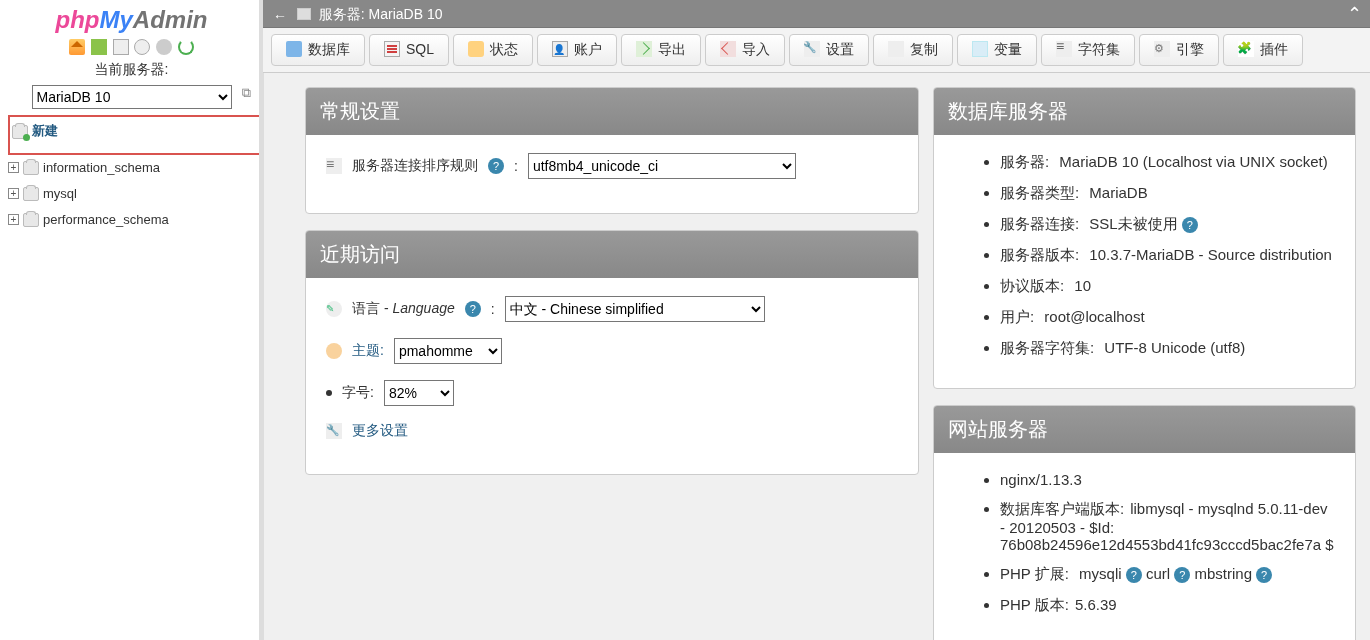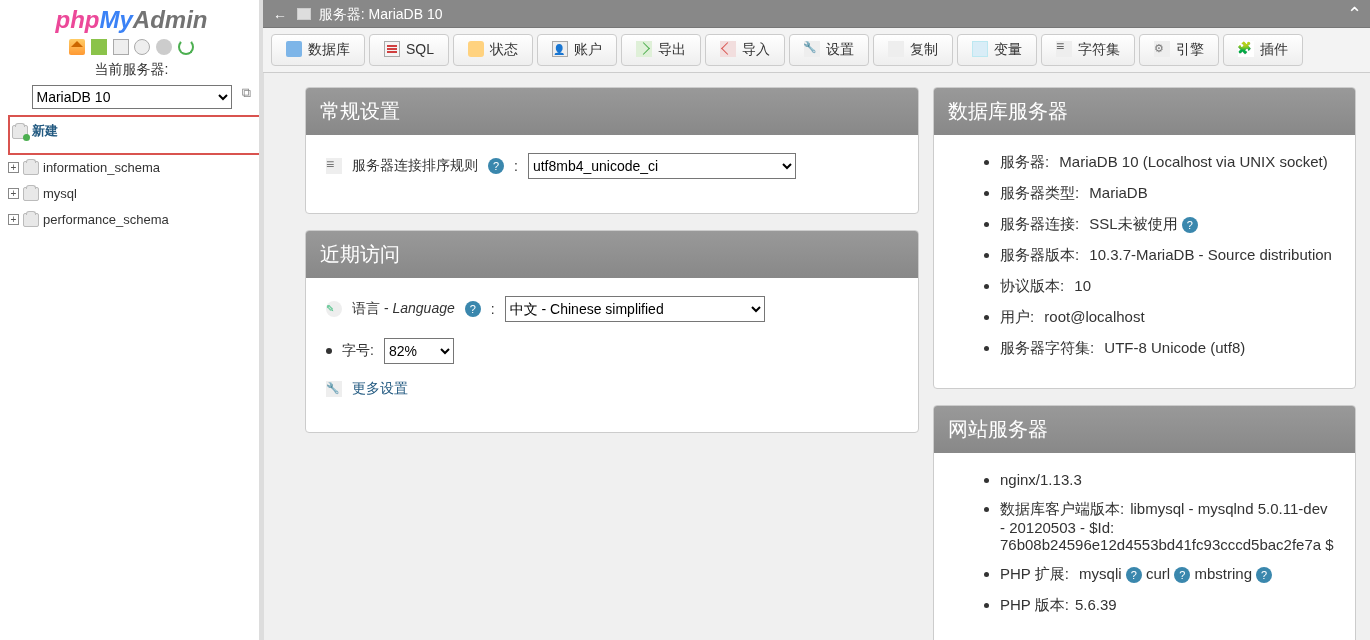--- a/index.html
+++ b/index.html
@@ -219,20 +219,25 @@
         <div class="body">
           <ul class="plain">
             <li>
               <span class="mini-ic mi-lang"></span>
               <span><span>语言</span> - <i>Language</i></span>
               <span class="q-ic">?</span>
                 <span>:</span>
               <select class="sel med"><option>中文 - Chinese simplified</option></select>
             </li>
             <li>
+              <span class="mini-ic mi-theme"></span>
+              <a class="lnk">主题:</a>
+              <select class="sel small"><option>pmahomme</option></select>
+            </li>
+            <li>
               <span class="mi-font"></span>
               <span>字号:</span>
               <select class="sel tiny"><option>82%</option></select>
             </li>
             <li>
               <span class="mini-ic mi-more"></span>
               <a class="lnk">更多设置</a>
             </li>
           </ul>
         </div>

